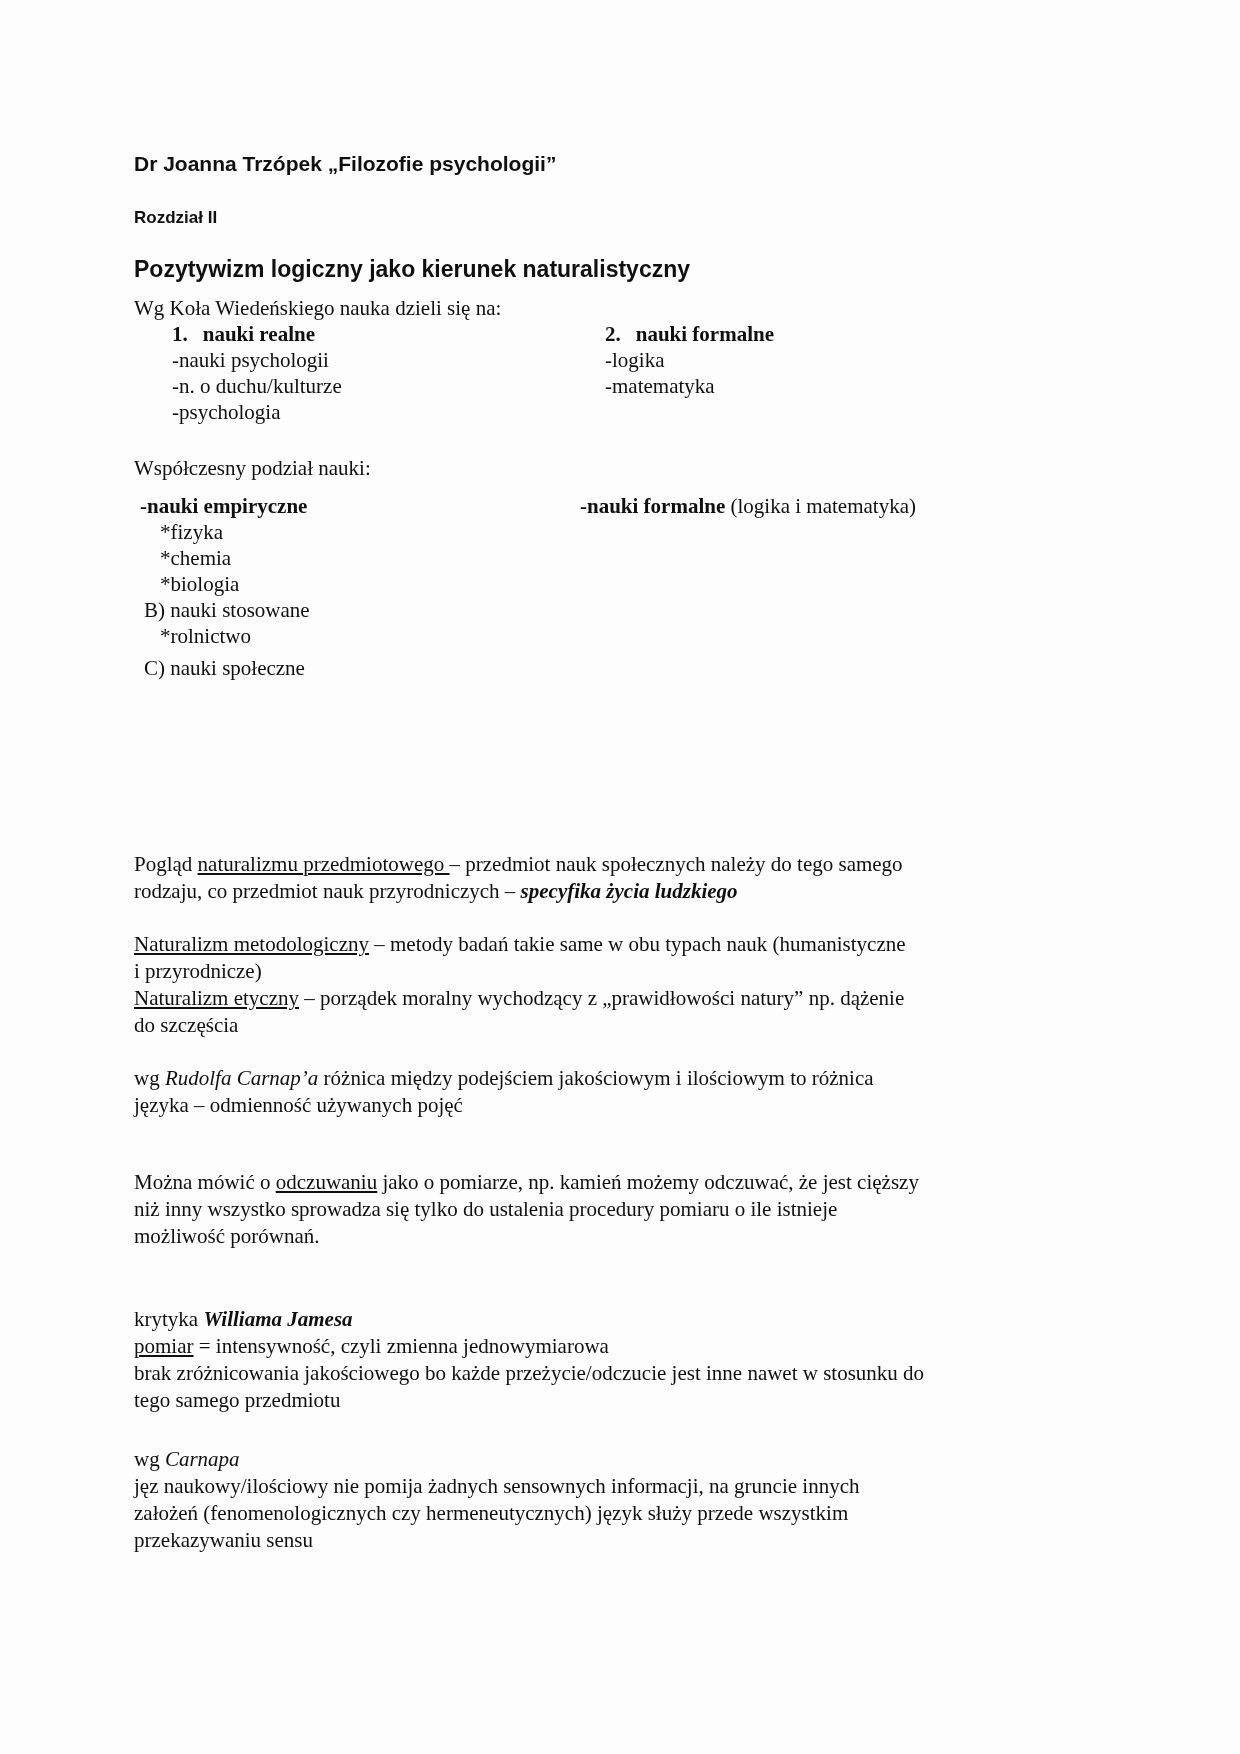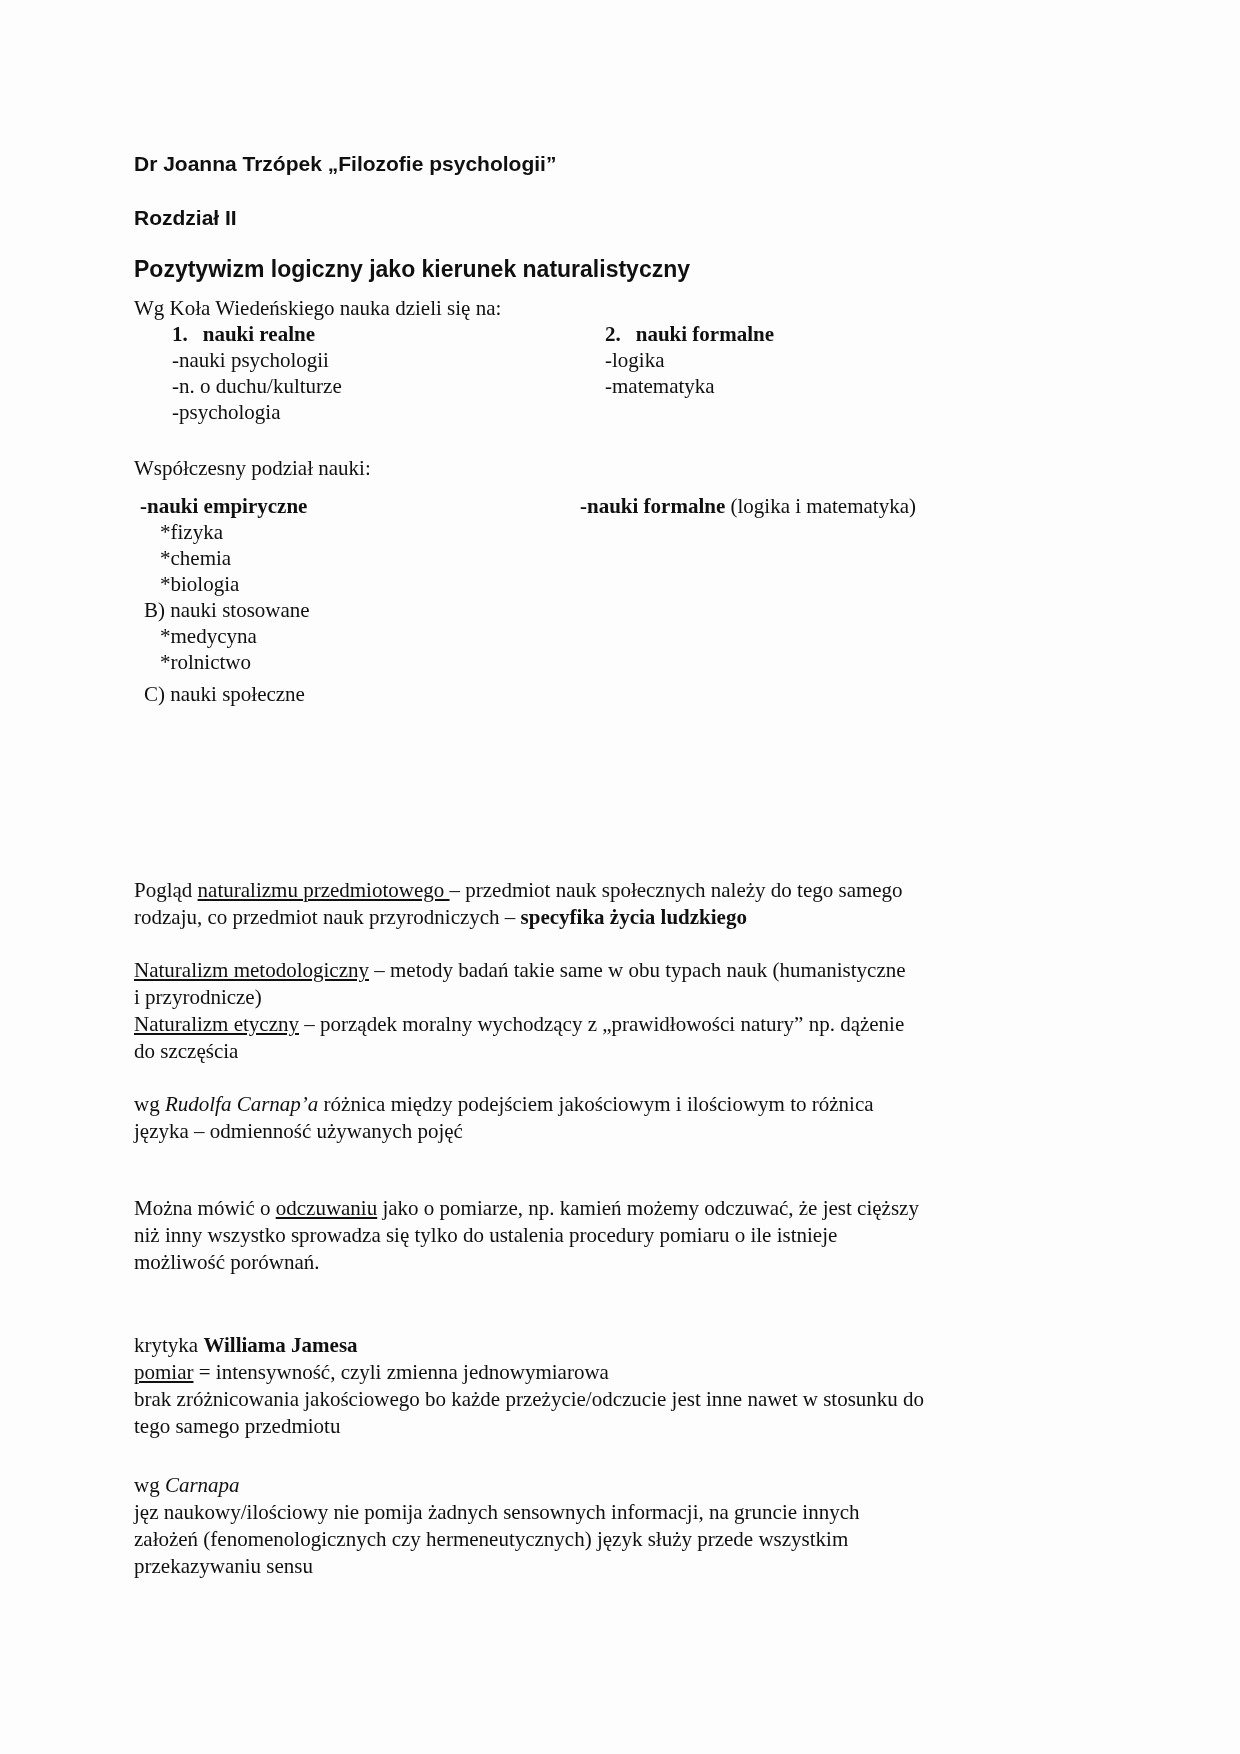--- a/index.html
+++ b/index.html
@@ -17,21 +17,21 @@
     line-height: 26px;
   }
   .page {
     box-sizing: border-box;
     width: 1224px;
     height: 1754px;
     padding: 152px 140px 0 134px;
   }
   .sans { font-family: "Liberation Sans", sans-serif; font-weight: bold; }
   .title   { font-size: 21px; line-height: 24px; margin: 0; }
-  .chapter { font-size: 21px; line-height: 24px; margin: 30px 0 0 0; }
+  .chapter { font-size: 17px; line-height: 24px; margin: 30px 0 0 0; }
   .section { font-size: 23px; line-height: 26px; margin: 26px 0 0 0; }
   .intro   { margin: 13px 0 0 0; }
 
   .bold { font-weight: bold; }
   .row  { display: flex; }
   .c1   { width: 471px; padding-left: 38px; box-sizing: border-box; flex: 0 0 471px; }
   .c2   { flex: 1 1 auto; }
   .numgap { display: inline-block; width: 15px; }
 
   .modern-head { margin: 30px 0 12px 0; }
@@ -44,21 +44,21 @@
   .blocks { margin-top: 170px; }
   .block  { margin-top: 26px; }
   .block:first-child { margin-top: 15px; }
   .block.gap-lg { margin-top: 50px; }
   .block.gap-md { margin-top: 56px; }
   .block.gap-sm { margin-top: 32px; }
   .para { margin: 0; line-height: 27px; }
 
   .u  { text-decoration: underline; }
   .i  { font-style: italic; }
-  .bi { font-weight: bold; }
+  .bi { font-style: italic; font-weight: bold; }
 </style>
 </head>
 <body>
 
 <div class="page">
 
   <h1 class="title sans">Dr Joanna Trzópek „Filozofie psychologii”</h1>
   <h2 class="chapter sans">Rozdział II</h2>
   <h2 class="section sans">Pozytywizm logiczny jako kierunek naturalistyczny</h2>
   <p class="intro">Wg Koła Wiedeńskiego nauka dzieli się na:</p>
@@ -93,21 +93,20 @@
     <div class="c2m">
       <span class="bold">-nauki formalne</span><span> (logika i matematyka)</span>
     </div>
   </div>
 
   <div>
     <div class="gitem">*fizyka</div>
     <div class="gitem">*chemia</div>
     <div class="gitem">*biologia</div>
     <div class="glabel">B) nauki stosowane</div>
-    <div class="gitem">*medycyna</div>
     <div class="gitem">*rolnictwo</div>
     <div class="glabel cgap">C) nauki społeczne</div>
   </div>
 
   <div class="blocks">
     <div class="block">
       <p class="para"><span>Pogląd </span><span class="u">naturalizmu przedmiotowego </span><span>– przedmiot nauk społecznych należy do tego samego</span><br><span>rodzaju, co przedmiot nauk przyrodniczych – </span><span class="bi">specyfika życia ludzkiego</span></p>
     </div>
     <div class="block">
       <p class="para"><span class="u">Naturalizm metodologiczny</span><span> – metody badań takie same w obu typach nauk (humanistyczne</span><br><span>i przyrodnicze)</span></p>

